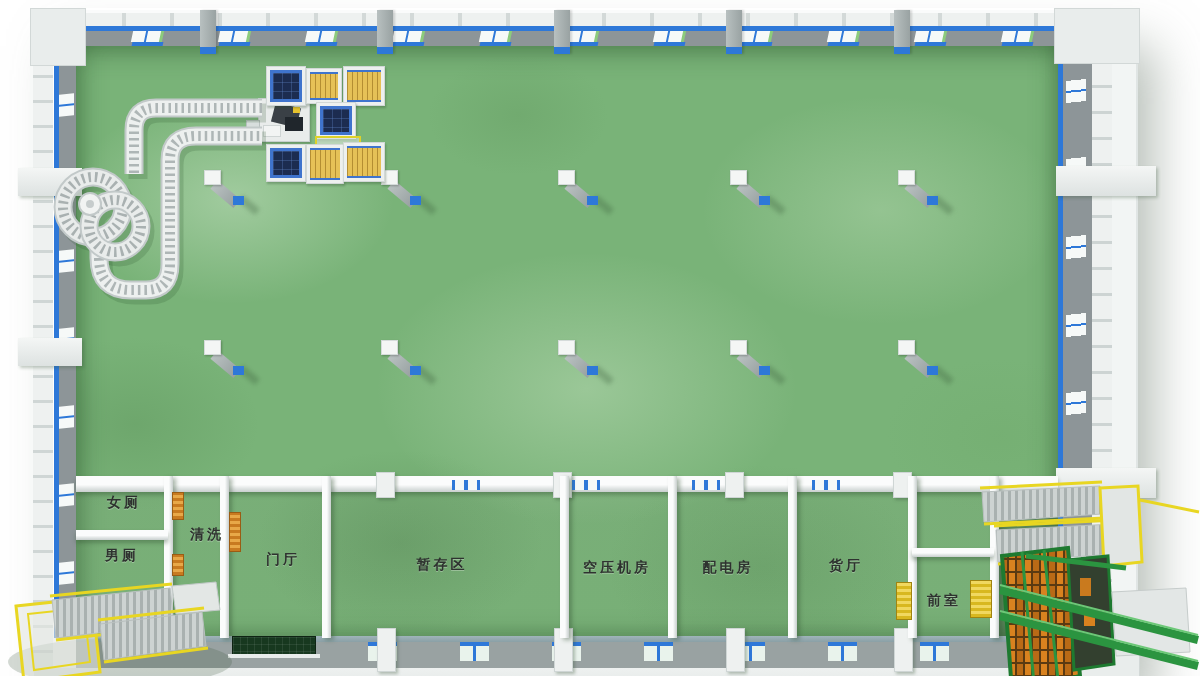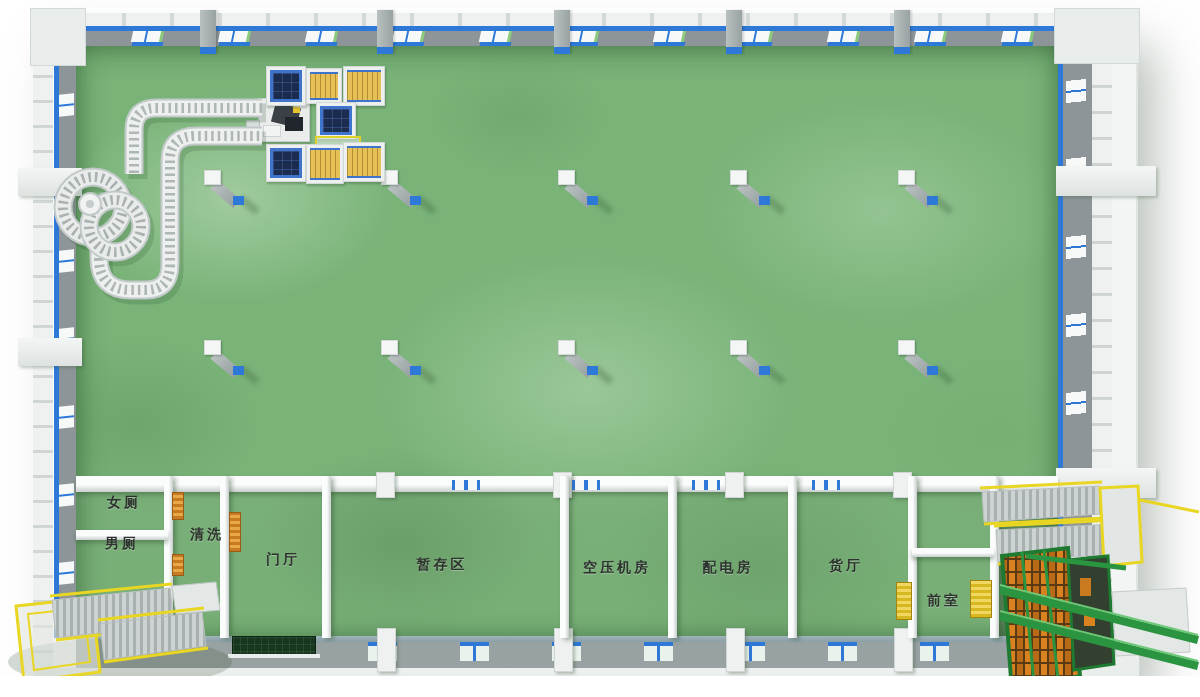--- a/index.html
+++ b/index.html
@@ -357,21 +357,21 @@
       <polygon points="1112,592 1186,588 1190,652 1116,656" fill="#e3e7e6" stroke="#c6cccb"></polygon>
       <line x1="1026" y1="556" x2="1126" y2="568" stroke="#2b9440" stroke-width="5"></line>
       <line x1="1000" y1="590" x2="1198" y2="640" stroke="#2b9440" stroke-width="8"></line>
       <line x1="1000" y1="585" x2="1198" y2="635" stroke="#6cc877" stroke-width="2"></line>
       <line x1="1000" y1="616" x2="1198" y2="666" stroke="#2b9440" stroke-width="8"></line>
       <line x1="1000" y1="611" x2="1198" y2="661" stroke="#6cc877" stroke-width="2"></line>
     </g>
   </svg>
 
   <div class="room-label" style="left:124px;top:503px">女厕</div>
-  <div class="room-label" style="left:122px;top:544px">男厕</div>
+  <div class="room-label" style="left:122px;top:556px">男厕</div>
   <div class="room-label" style="left:207px;top:535px">清洗</div>
   <div class="room-label" style="left:283px;top:560px">门厅</div>
   <div class="room-label" style="left:442px;top:565px">暂存区</div>
   <div class="room-label" style="left:617px;top:568px">空压机房</div>
   <div class="room-label" style="left:728px;top:568px">配电房</div>
   <div class="room-label" style="left:846px;top:566px">货厅</div>
   <div class="room-label" style="left:944px;top:601px">前室</div>
 
 </div>
 

